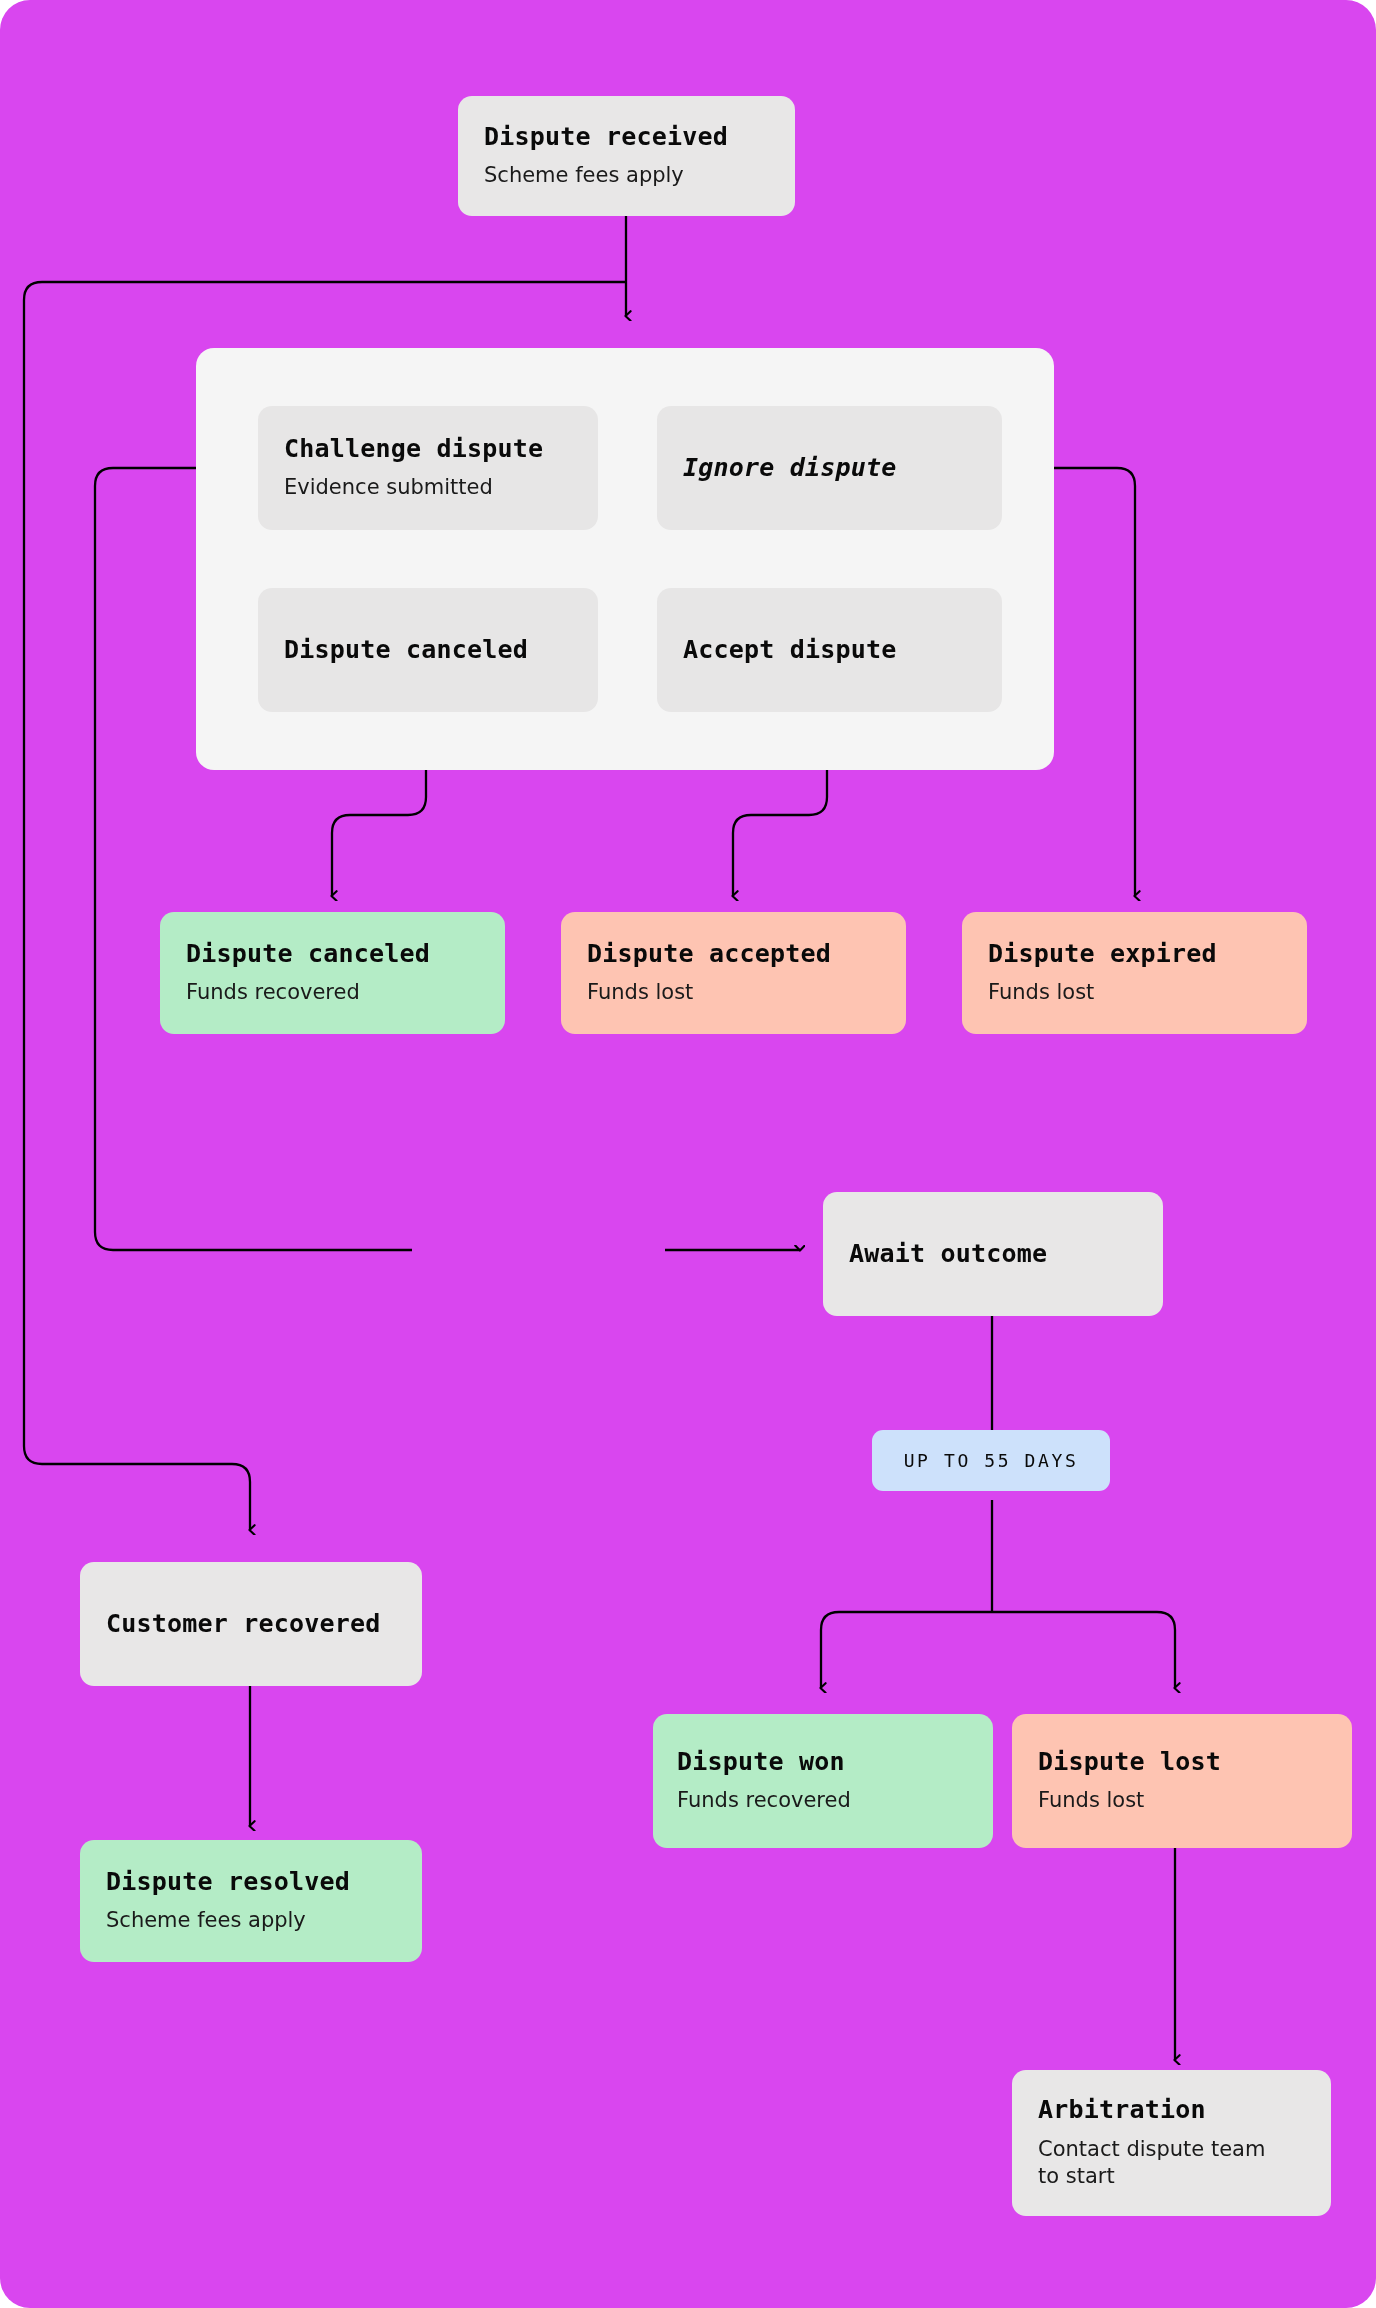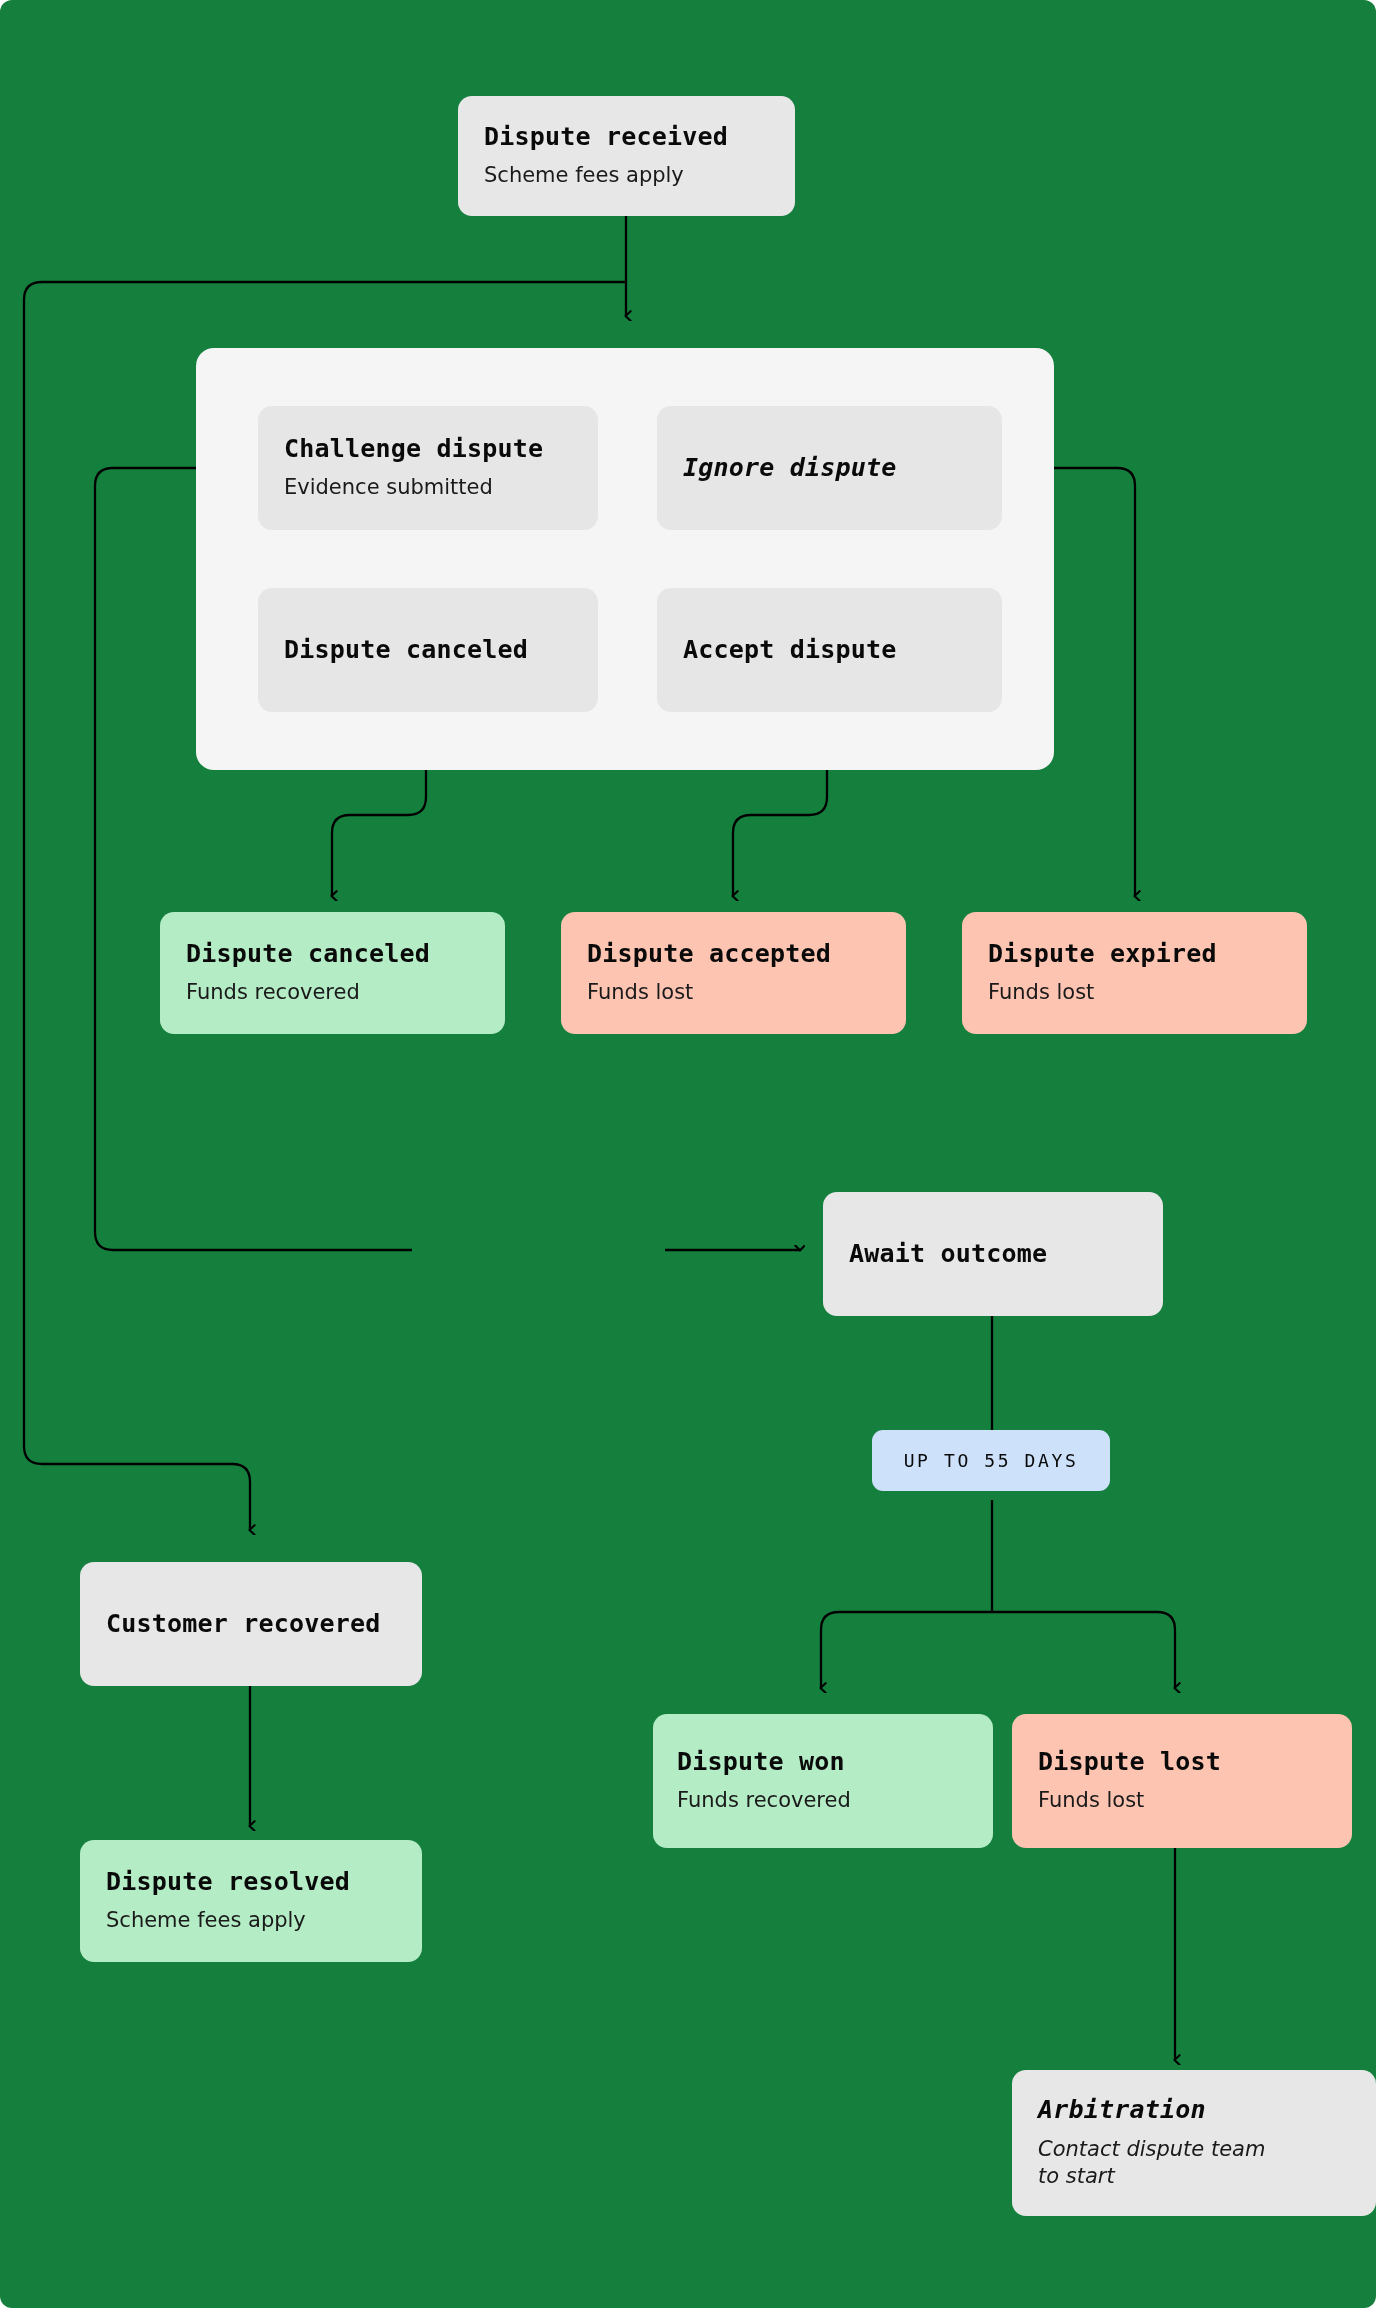--- a/index.html
+++ b/index.html
@@ -8,22 +8,22 @@
     padding: 0;
     background: #ffffff;
   }
   body {
     font-family: "DejaVu Sans Mono", "Liberation Mono", monospace;
   }
   #canvas {
     position: relative;
     width: 1376px;
     height: 2308px;
-    background: #15803d;
-    border-radius: 12px;
+    background: #d946ef;
+    border-radius: 30px;
     overflow: hidden;
   }
   #wires {
     position: absolute;
     left: 0; top: 0;
     width: 1376px;
     height: 2308px;
     pointer-events: none;
   }
   .node {
@@ -179,21 +179,21 @@
   <div class="node green has-sub" style="left:653px; top:1714px; width:340px; height:134px;padding-left:24px;">
     <div class="title">Dispute won</div>
     <div class="sub">Funds recovered</div>
   </div>
 
   <div class="node red has-sub" style="left:1012px; top:1714px; width:340px; height:134px;">
     <div class="title">Dispute lost</div>
     <div class="sub">Funds lost</div>
   </div>
 
-  <div class="node grey has-sub" style="left:1012px; top:2070px; width:364px; height:146px;font-style:italic;">
+  <div class="node grey has-sub" style="left:1012px; top:2070px; width:319px; height:146px;">
     <div class="title">Arbitration</div>
     <div class="sub">
       <span>Contact dispute team</span><br>
       <span>to start</span>
     </div>
   </div>
 
 </div>
 
 </body></html>

